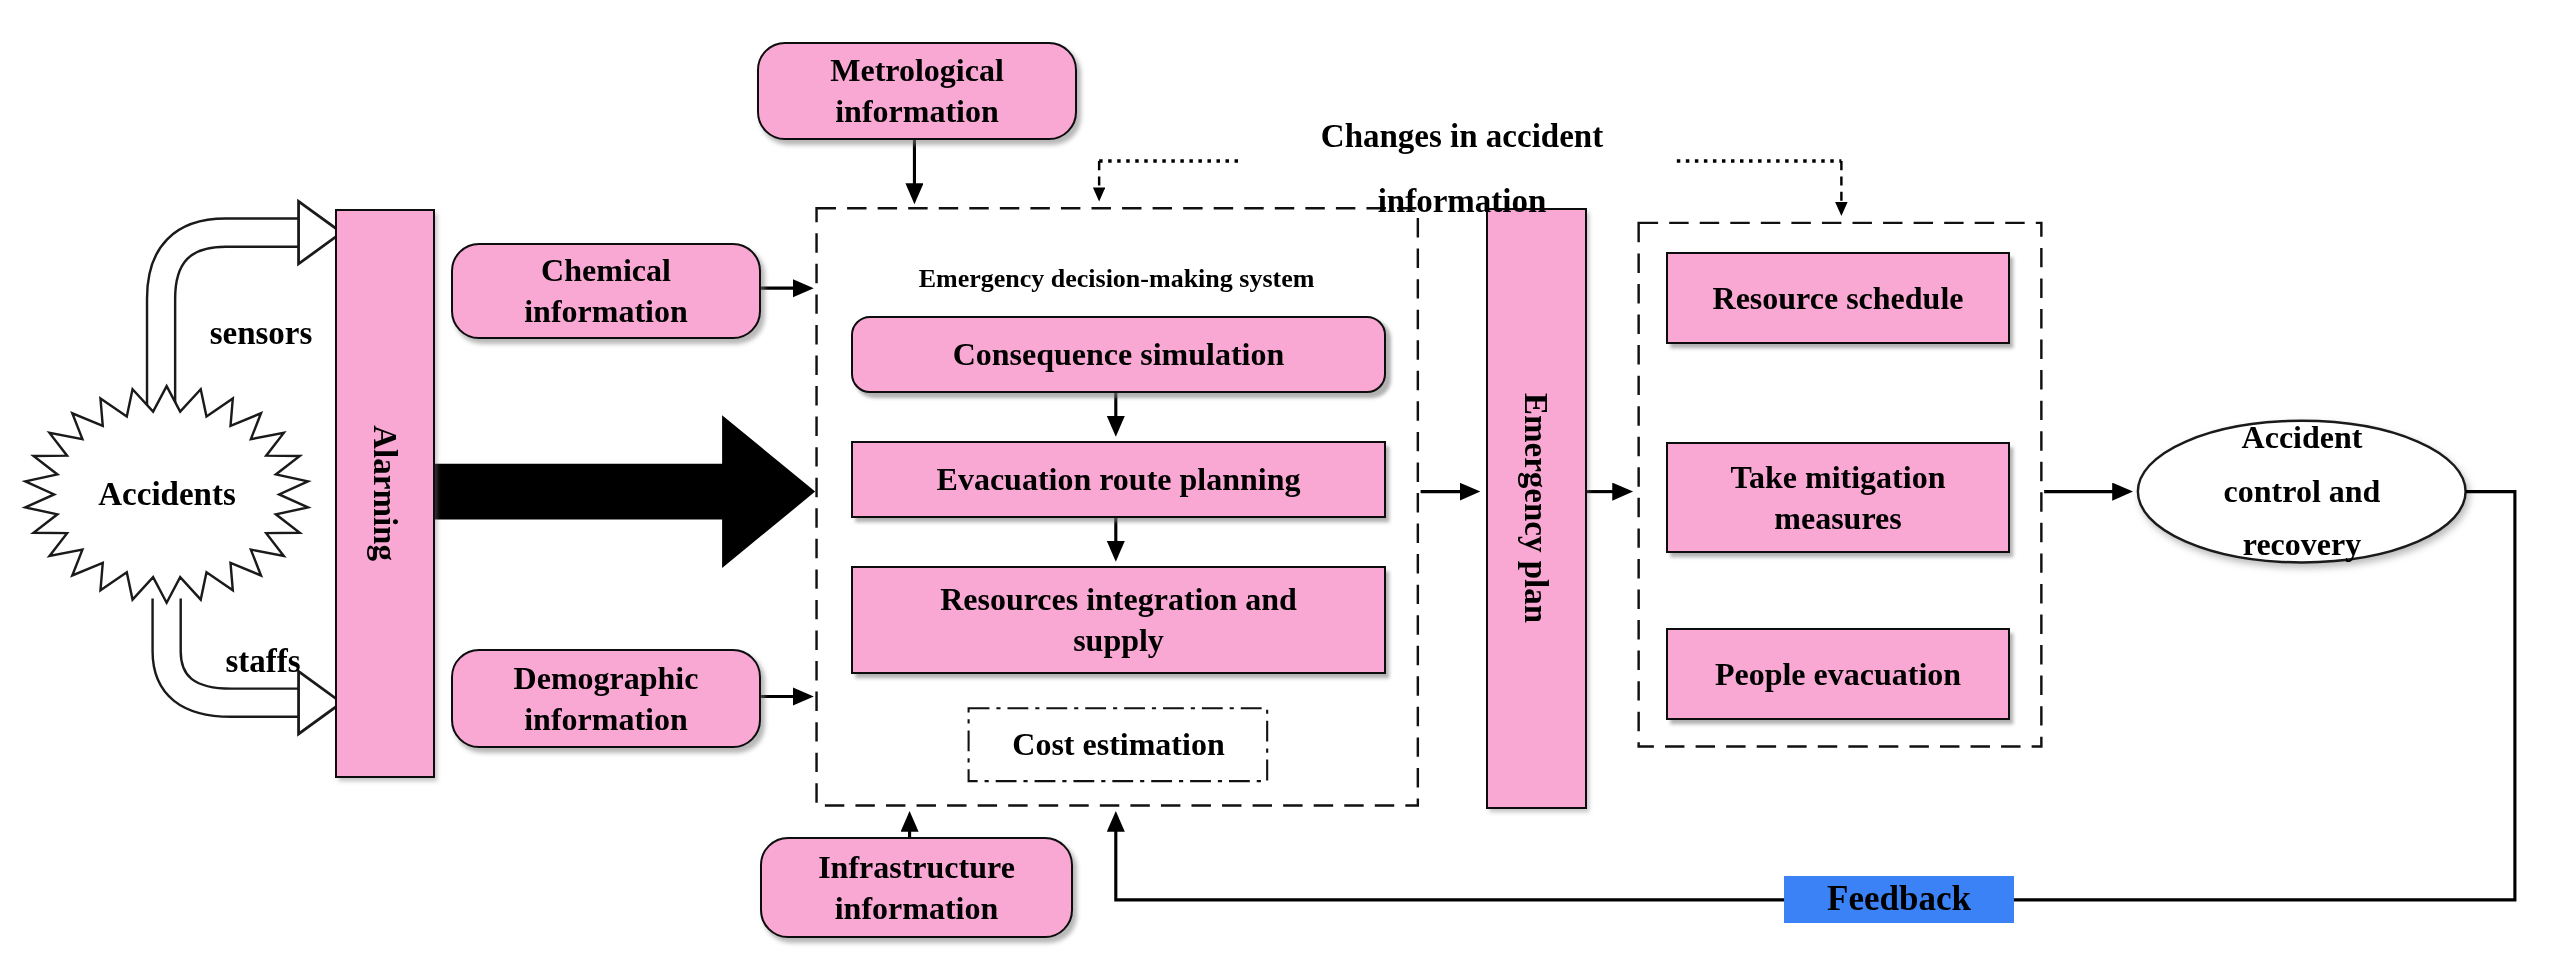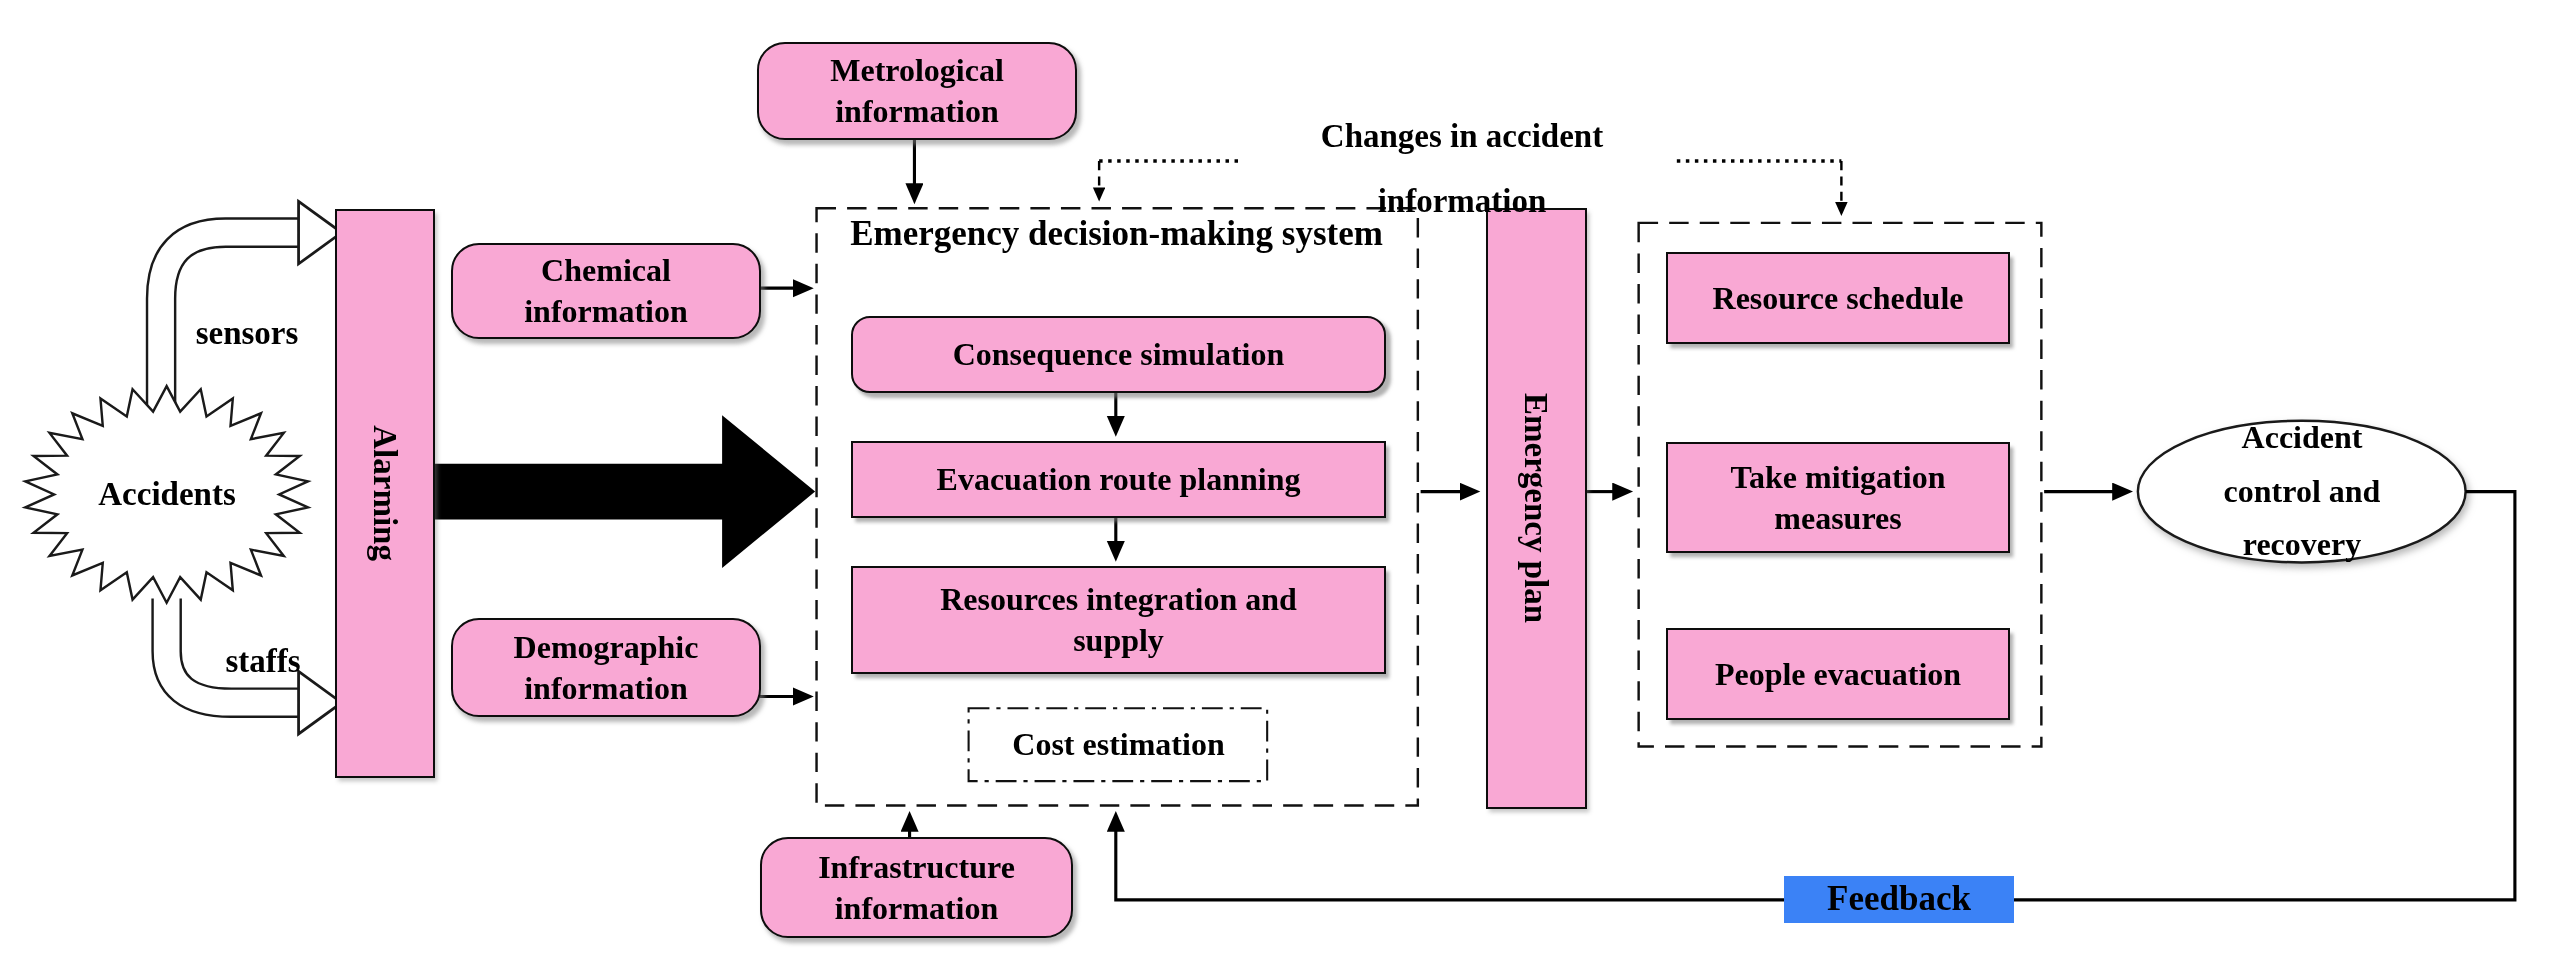--- a/index.html
+++ b/index.html
@@ -19,21 +19,21 @@
   }
   .node{
     position:absolute;display:flex;align-items:center;justify-content:center;
     text-align:center;white-space:pre-line;background:#f9a8d4;
     border:2.4px solid #0d0d0d;line-height:1.28;
     box-shadow:3.5px 4.2px 4.2px rgba(125,125,125,.55);
   }
   .rounded{border-radius:28px;font-size:32px;}
   .step{border-width:2.1px;font-size:32px;box-shadow:4.2px 4.9px 3.5px rgba(125,125,125,.6);}
   .vert{transform:rotate(90deg);white-space:nowrap;}.fs46{font-size:32px;}.fs48{font-size:33px;}
-  .title{font-size:35px;}
+  .title{font-size:26px;margin-top:45px;}
   .feedback-lbl{background:#3b82f6;padding:0 18px;font-size:35px;}
 </style>
 </head>
 <body>
 
 <div id="canvas">
 
   <svg id="wires" viewBox="0 0 3710 1384" xmlns="http://www.w3.org/2000/svg">
     <defs>
       <marker id="arr" markerUnits="userSpaceOnUse" markerWidth="32" markerHeight="28" refX="2" refY="13" orient="auto">
@@ -80,30 +80,30 @@
 
     <line x1="1583" y1="232" x2="1790" y2="232" stroke="#000" stroke-width="5" stroke-dasharray="5 8"></line>
     <line x1="1583" y1="232" x2="1583" y2="272" stroke="#000" stroke-width="3.5" stroke-dasharray="13 9" marker-end="url(#arrS)"></line>
     <line x1="2415" y1="232" x2="2652" y2="232" stroke="#000" stroke-width="5" stroke-dasharray="5 8"></line>
     <line x1="2652" y1="232" x2="2652" y2="293" stroke="#000" stroke-width="3.5" stroke-dasharray="13 9" marker-end="url(#arrS)"></line>
 
     <polyline points="3551,708 3622,708 3622,1296 1607,1296 1607,1196" fill="none" stroke="#000" stroke-width="4.5" marker-end="url(#arr)"></polyline>
   </svg>
 
   <div class="lbl fs48" style="left:42px;top:469px;width:250px;height:50px;">Accidents</div>
-  <div class="lbl fs48" style="left:174px;top:314px;width:146px;height:39px;">sensors</div>
+  <div class="lbl fs48" style="left:188px;top:314px;width:146px;height:39px;">sensors</div>
   <div class="lbl fs48" style="left:204px;top:642px;width:118px;height:39px;">staffs</div>
 
   <div class="node" style="left:335px;top:209px;width:96px;height:565px;box-shadow:2.8px 3.5px 4.2px rgba(130,130,130,.45);">
     <span class="vert fs48">Alarming</span>
   </div>
 
   <div class="node rounded" style="left:451px;top:243px;width:306px;height:92px;">Chemical
 information</div>
-  <div class="node rounded" style="left:451px;top:618px;width:306px;height:95px;">Demographic
+  <div class="node rounded" style="left:451px;top:649px;width:306px;height:95px;">Demographic
 information</div>
   <div class="node rounded" style="left:757px;top:42px;width:316px;height:94px;">Metrological
 information</div>
   <div class="node rounded" style="left:760px;top:837px;width:309px;height:97px;">Infrastructure
 information</div>
 
   <div class="lbl title" style="left:823px;top:212px;width:587px;height:44px;">Emergency decision-making system</div>
   <div class="node step" style="left:851px;top:316px;width:531px;height:73px;border-radius:19px;">Consequence simulation</div>
   <div class="node step" style="left:851px;top:441px;width:531px;height:73px;">Evacuation route planning</div>
   <div class="node step" style="left:851px;top:566px;width:531px;height:104px;">Resources integration and

